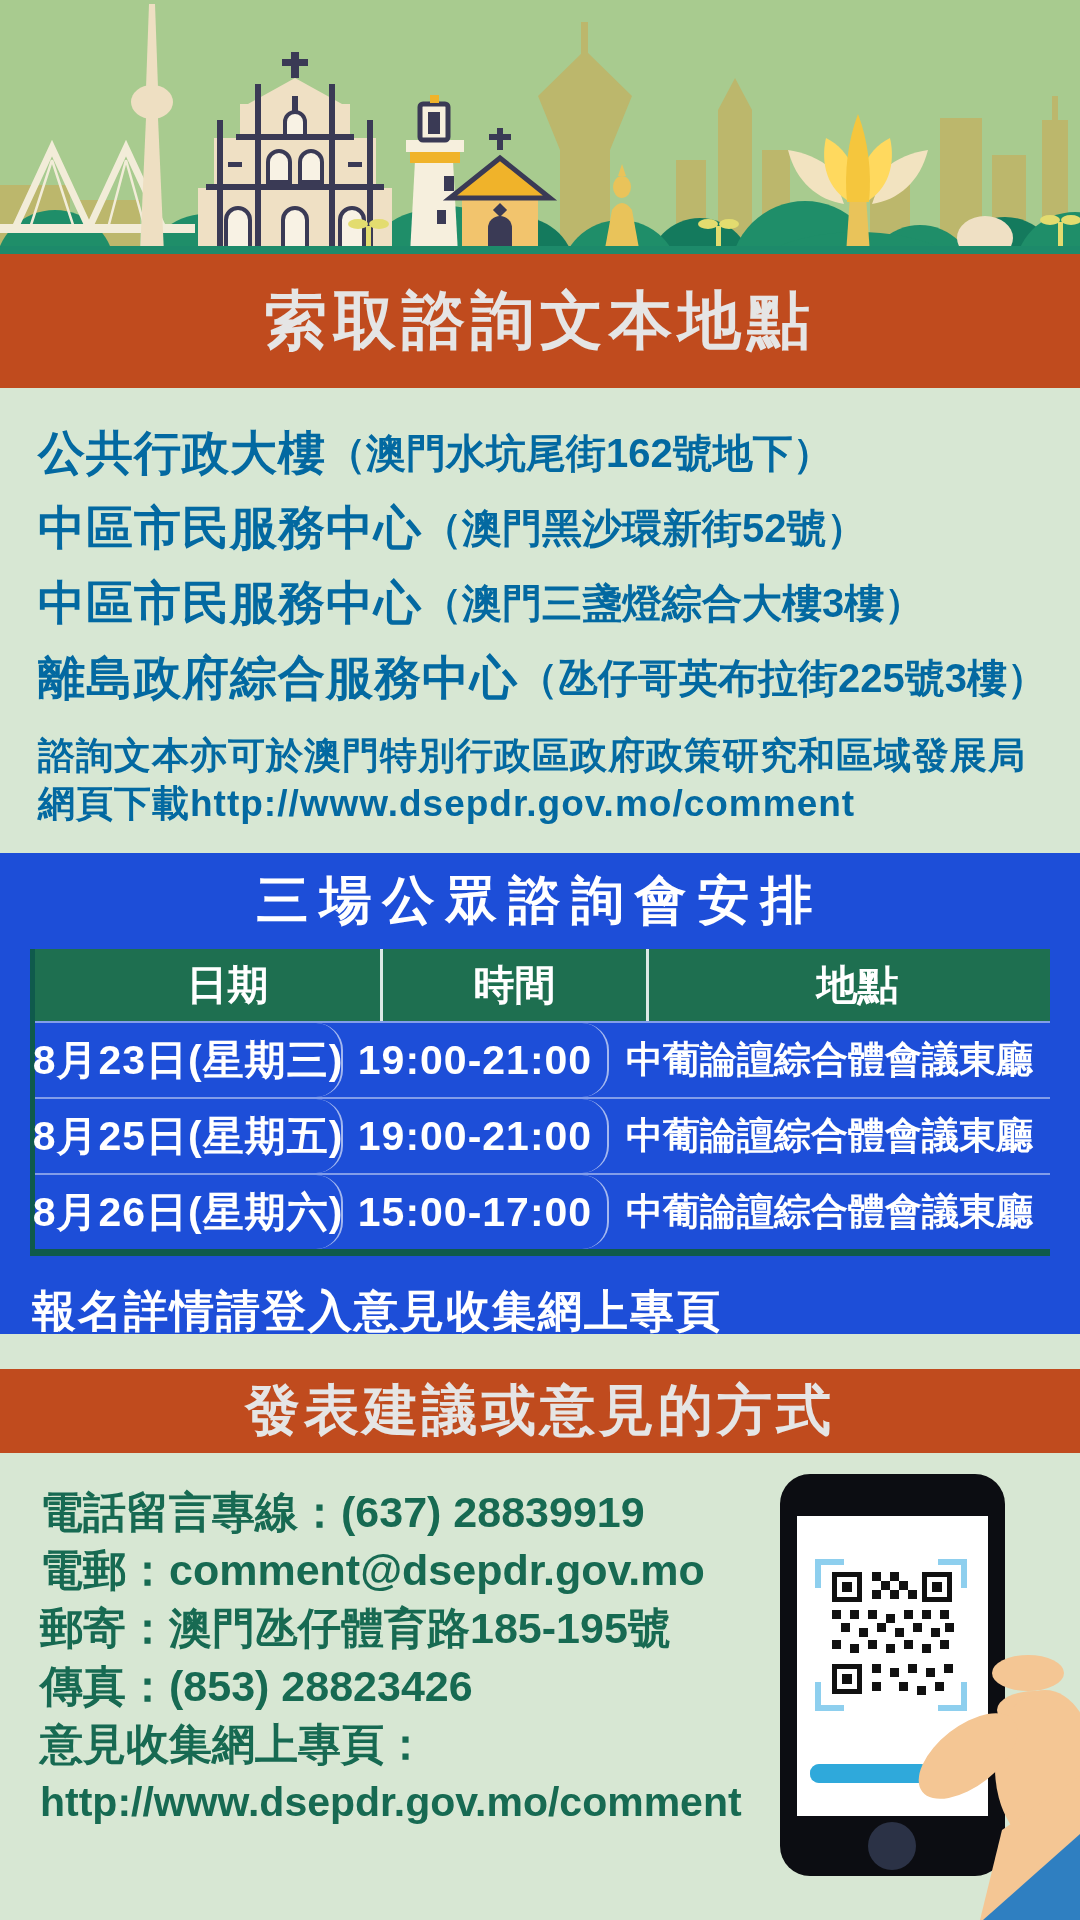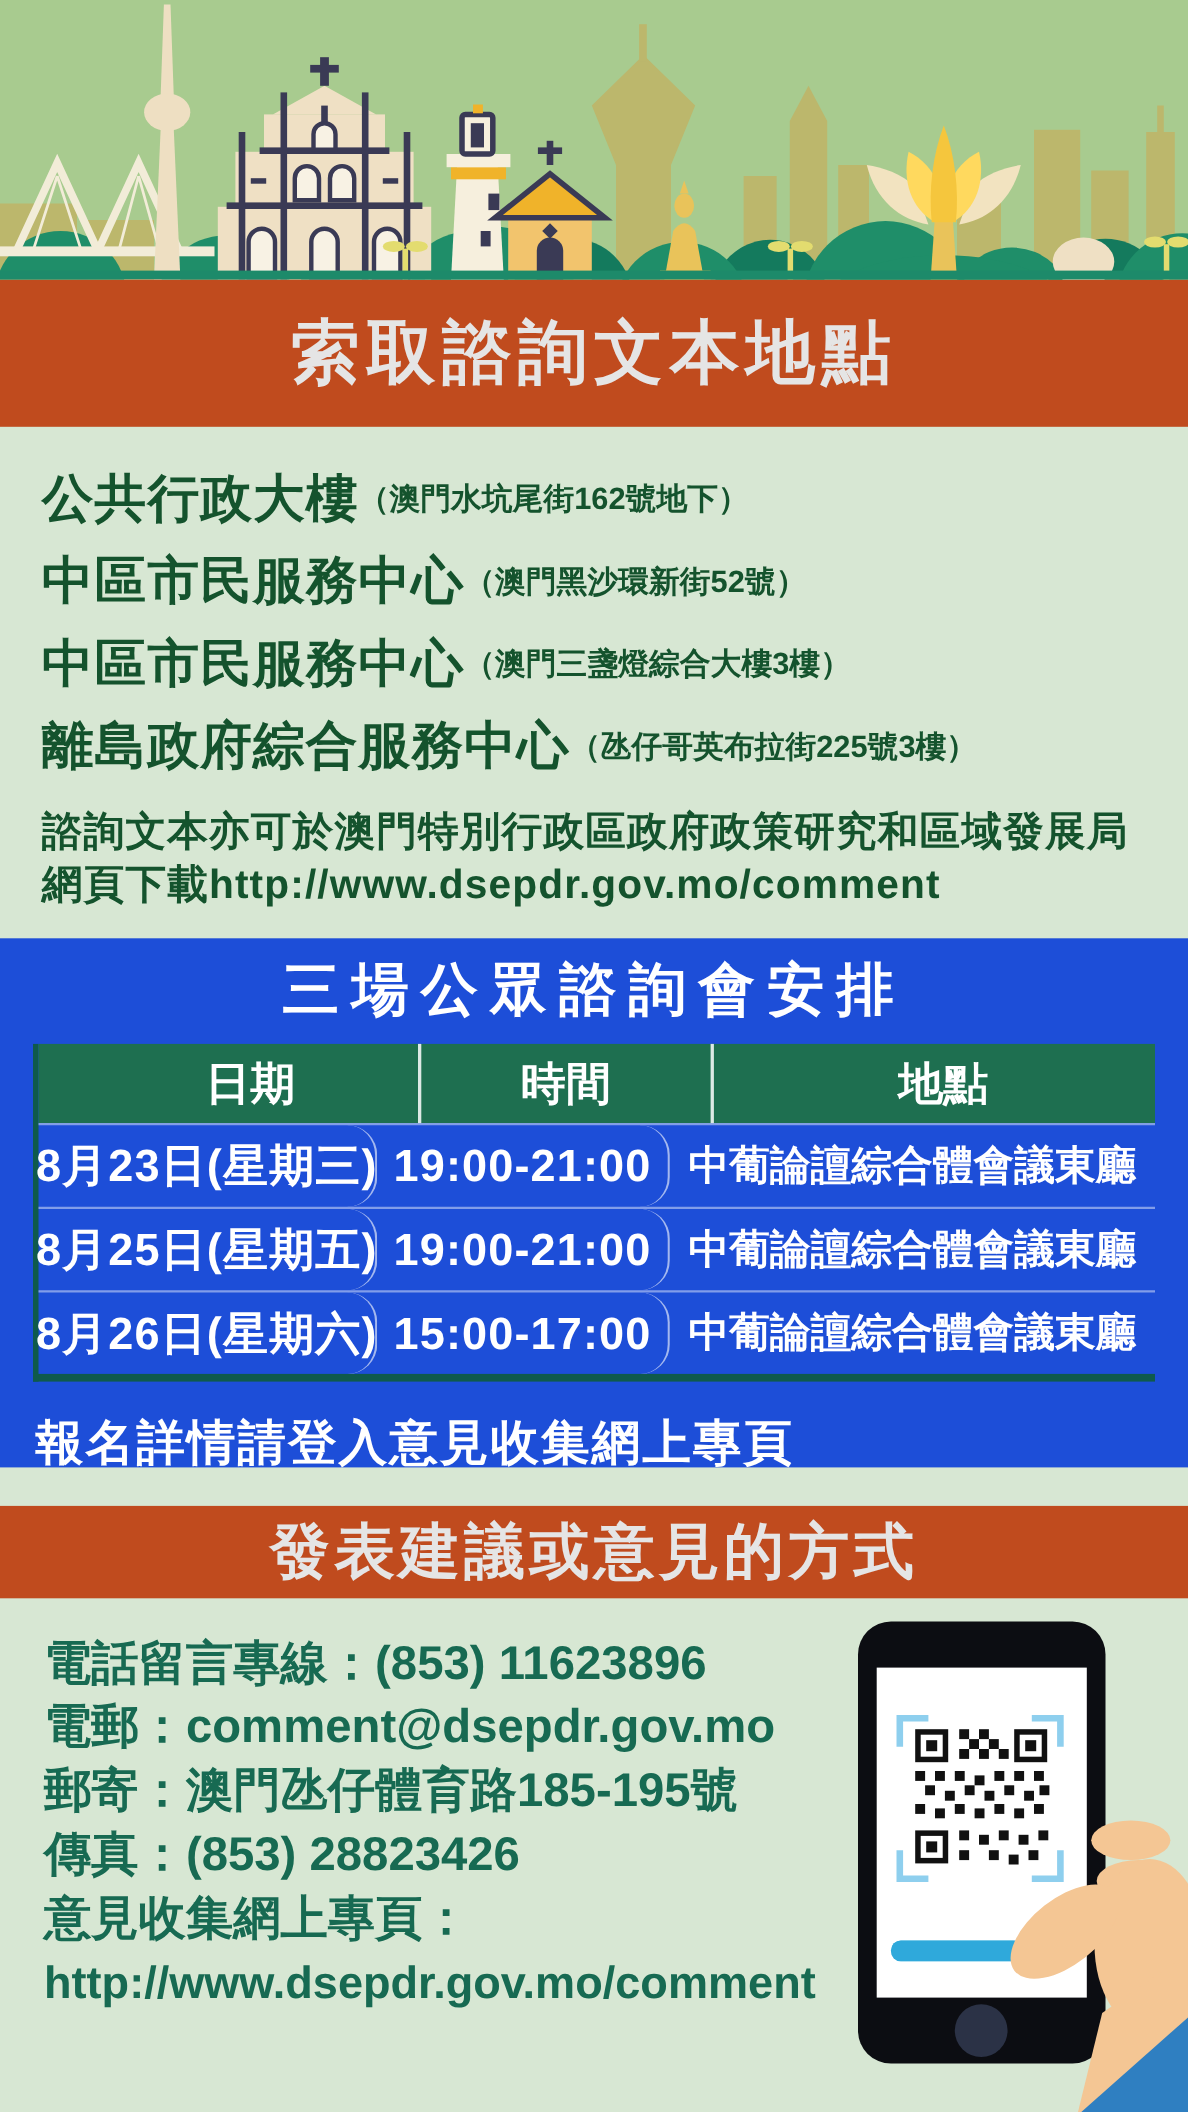--- a/index.html
+++ b/index.html
@@ -9,24 +9,24 @@
     font-family:"Liberation Sans","DejaVu Sans",sans-serif;
   }
   .hero { height:254px; line-height:0; }
   .banner {
     background:#c04b1e; color:#e5e5e5; display:flex;
     align-items:center; justify-content:center; font-weight:bold;
   }
   .banner1 { height:134px; font-size:63px; letter-spacing:6px; }
   .banner2 { height:84px;  font-size:55px; letter-spacing:4px; }
 
-  .locations { height:465px; box-sizing:border-box; padding:28px 34px 0 38px; color:#14532d; }
+  .locations { height:465px; box-sizing:border-box; padding:28px 34px 0 38px; color:#0369a1; }
   .loc-item { height:75px; display:flex; align-items:center; white-space:nowrap; }
   .loc-name { font-size:47px; font-weight:bold; letter-spacing:1px; }
-  .loc-addr { font-size:28px; font-weight:bold; }
+  .loc-addr { font-size:40px; font-weight:bold; }
   .loc-note { margin-top:16px; font-size:37px; font-weight:bold; line-height:48px; letter-spacing:1px; word-break:break-all; }
 
   .panel { height:481px; background:#1d4ed8; box-sizing:border-box; padding-top:18px; color:#ffffff; }
   .panel-title { text-align:center; font-size:52px; font-weight:bold; letter-spacing:11px; line-height:58px; }
   .s-table { margin:20px 30px 0 30px; border-left:5px solid #0f5a4c; border-bottom:7px solid #0f5a4c; }
   .t-head, .t-row { display:grid; grid-template-columns:308px 266px 1fr; }
   .t-head { background:#1e6f50;padding-left:40px; }
   .t-h {
     height:72px; display:flex; align-items:center; justify-content:center;
     font-size:41px; font-weight:bold; border-right:3px solid rgba(255,255,255,.85);
@@ -235,21 +235,21 @@
     <div class="panel-note">報名詳情請登入意見收集網上專頁</div>
   </div>
 
   <div class="gap"></div>
 
   <div class="banner banner2">
     <span>發表建議或意見的方式</span>
   </div>
 
   <div class="contact">
-    <div class="c-line">電話留言專線：(853) 11623896</div>
+    <div class="c-line">電話留言專線：(637) 28839919</div>
     <div class="c-line">電郵：comment@dsepdr.gov.mo</div>
     <div class="c-line">郵寄：澳門氹仔體育路185-195號</div>
     <div class="c-line">傳真：(853) 28823426</div>
     <div class="c-line">意見收集網上專頁：</div>
     <div class="c-line url">http://www.dsepdr.gov.mo/comment</div>
   </div>
 
   <div class="phone-wrap">
     <svg width="340" height="452" viewBox="0 0 340 452">
       <rect x="40" y="6" width="225" height="402" rx="30" fill="#0c0d12"></rect>

